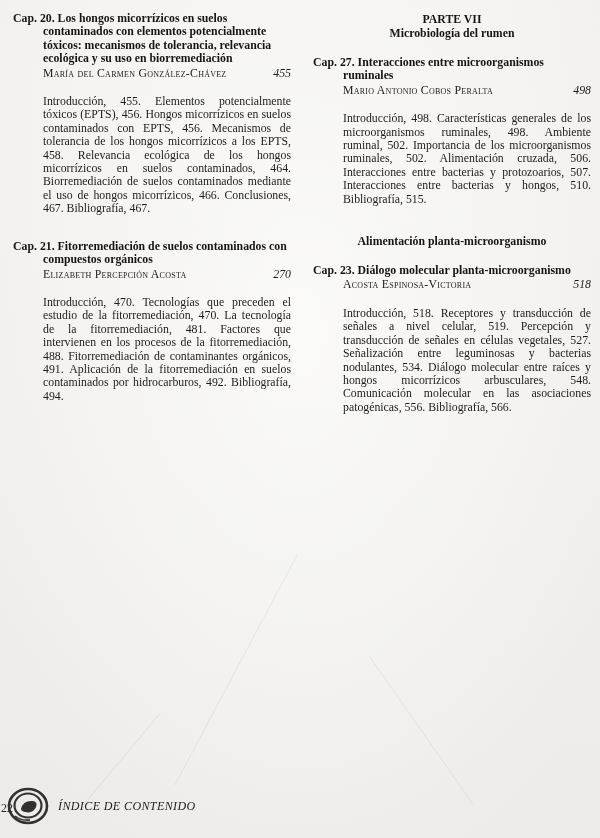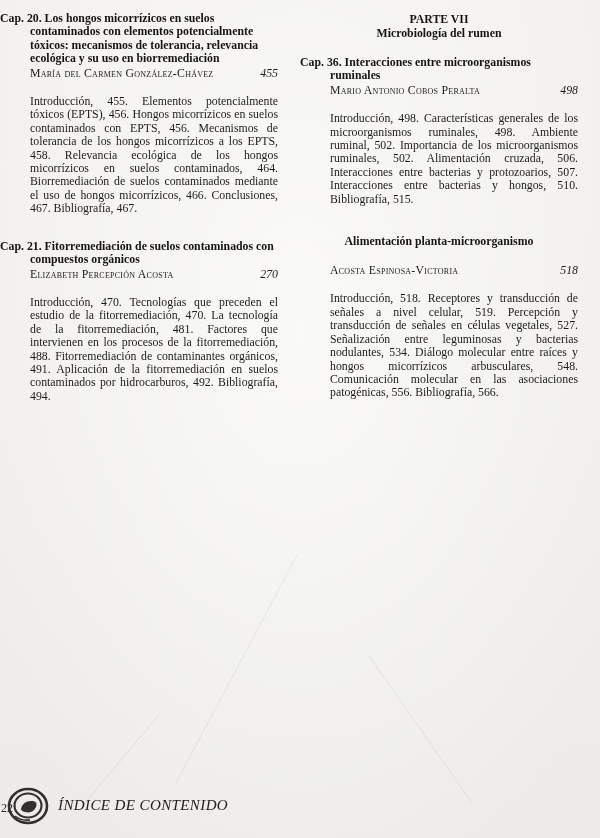--- a/index.html
+++ b/index.html
@@ -22,21 +22,21 @@
     background: linear-gradient(90deg, rgba(0,0,0,0), rgba(0,0,0,0.06), rgba(0,0,0,0));
     pointer-events: none;
   }
   .crease-1 { width: 2px; height: 260px; left: 235px; top: 540px; transform: rotate(28deg); }
   .crease-2 { width: 2px; height: 180px; left: 420px; top: 640px; transform: rotate(-35deg); }
   .crease-3 { width: 2px; height: 120px; left: 120px; top: 700px; transform: rotate(40deg); }
 
   .content {
     position: absolute;
     top: 12px;
-    left: 0;
+    left: 13px;
     width: 578px;
     display: flex;
     gap: 22px;
   }
   .col {
     width: 278px;
     font-size: 11.8px;
     line-height: 13.4px;
   }
   .chapter { margin-bottom: 24px; }
@@ -99,21 +99,21 @@
     bottom: 2px;
     width: 44px;
     height: 40px;
     z-index: 2;
   }
   .footer-label {
     position: absolute;
     left: 58px;
     bottom: 14px;
     font-style: italic;
-    font-size: 15px;
+    font-size: 12px;
     letter-spacing: 0.4px;
     color: #22211f;
   }
 </style>
 </head>
 <body>
 
 <div class="scan-crease crease-1"></div>
 <div class="scan-crease crease-2"></div>
 <div class="scan-crease crease-3"></div>
@@ -150,35 +150,39 @@
 
   <div class="col">
 
     <div class="part-heading">
       <span class="part-label">PARTE VII</span>
       <span class="part-title">Microbiología del rumen</span>
     </div>
 
     <div class="chapter">
       <div class="chapter-heading">
-        <span>Cap. 36.</span>
+        <span>Cap. 27.</span>
         <span>Interacciones entre microorganismos ruminales</span>
       </div>
       <div class="author-line">
         <span class="author">Mario Antonio Cobos Peralta</span>
         <span class="page-num">498</span>
       </div>
       <p class="summary">Introducción, 498. Características generales de los microorganismos ruminales, 498. Ambiente ruminal, 502. Importancia de los microorganismos ruminales, 502. Alimentación cruzada, 506. Interacciones entre bacterias y protozoarios, 507. Interacciones entre bacterias y hongos, 510. Bibliografía, 515.</p>
     </div>
 
     <div class="part-heading mid">
       <span class="part-title">Alimentación planta-microorganismo</span>
     </div>
 
     <div class="chapter">
+      <div class="chapter-heading">
+        <span>Cap. 23.</span>
+        <span>Diálogo molecular planta-microorganismo</span>
+      </div>
       <div class="author-line">
         <span class="author">Acosta Espinosa-Victoria</span>
         <span class="page-num">518</span>
       </div>
       <p class="summary">Introducción, 518. Receptores y transducción de señales a nivel celular, 519. Percepción y transducción de señales en células vegetales, 527. Señalización entre leguminosas y bacterias nodulantes, 534. Diálogo molecular entre raíces y hongos micorrízicos arbusculares, 548. Comunicación molecular en las asociaciones patogénicas, 556. Bibliografía, 566.</p>
     </div>
 
   </div>
 </div>
 

